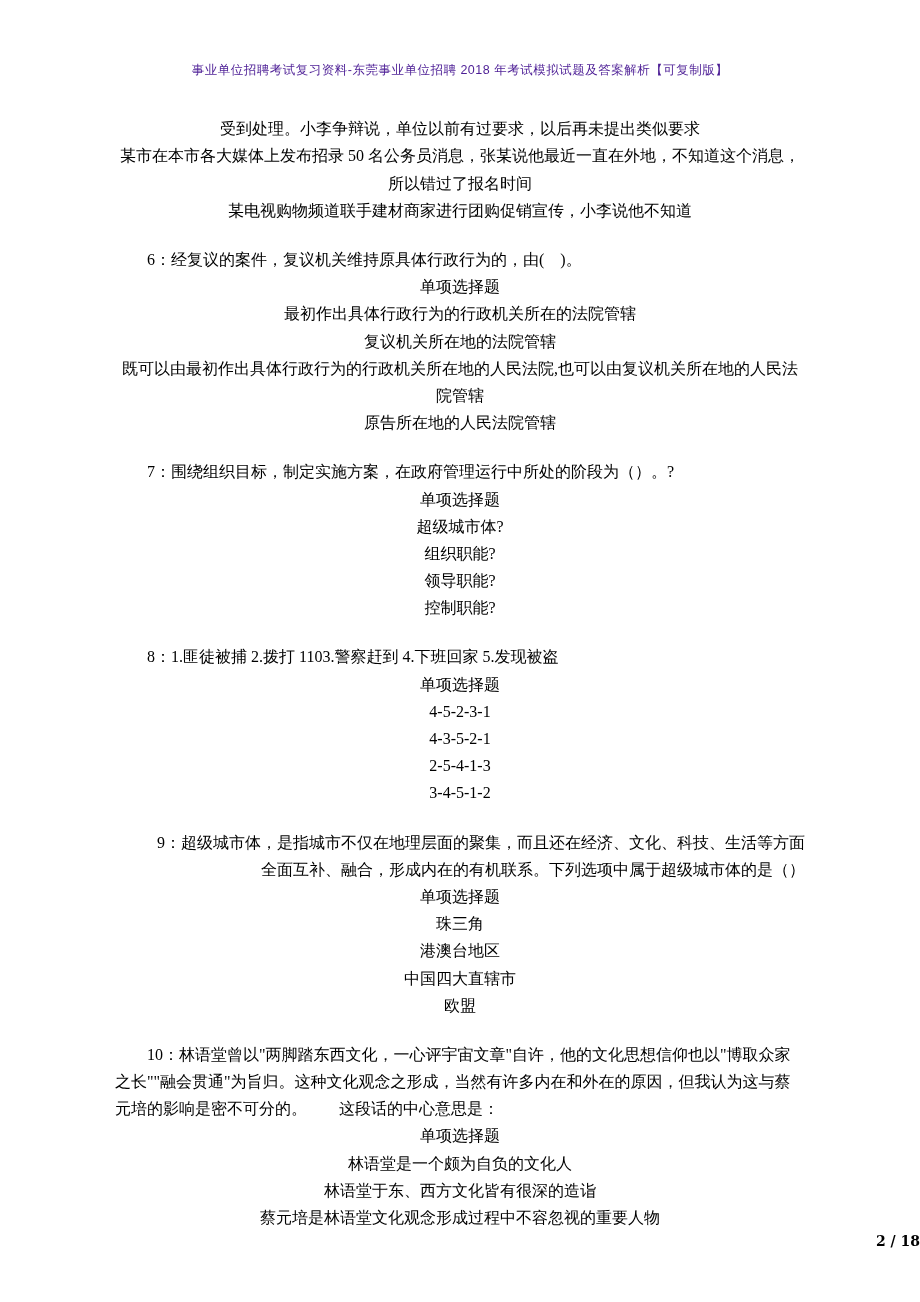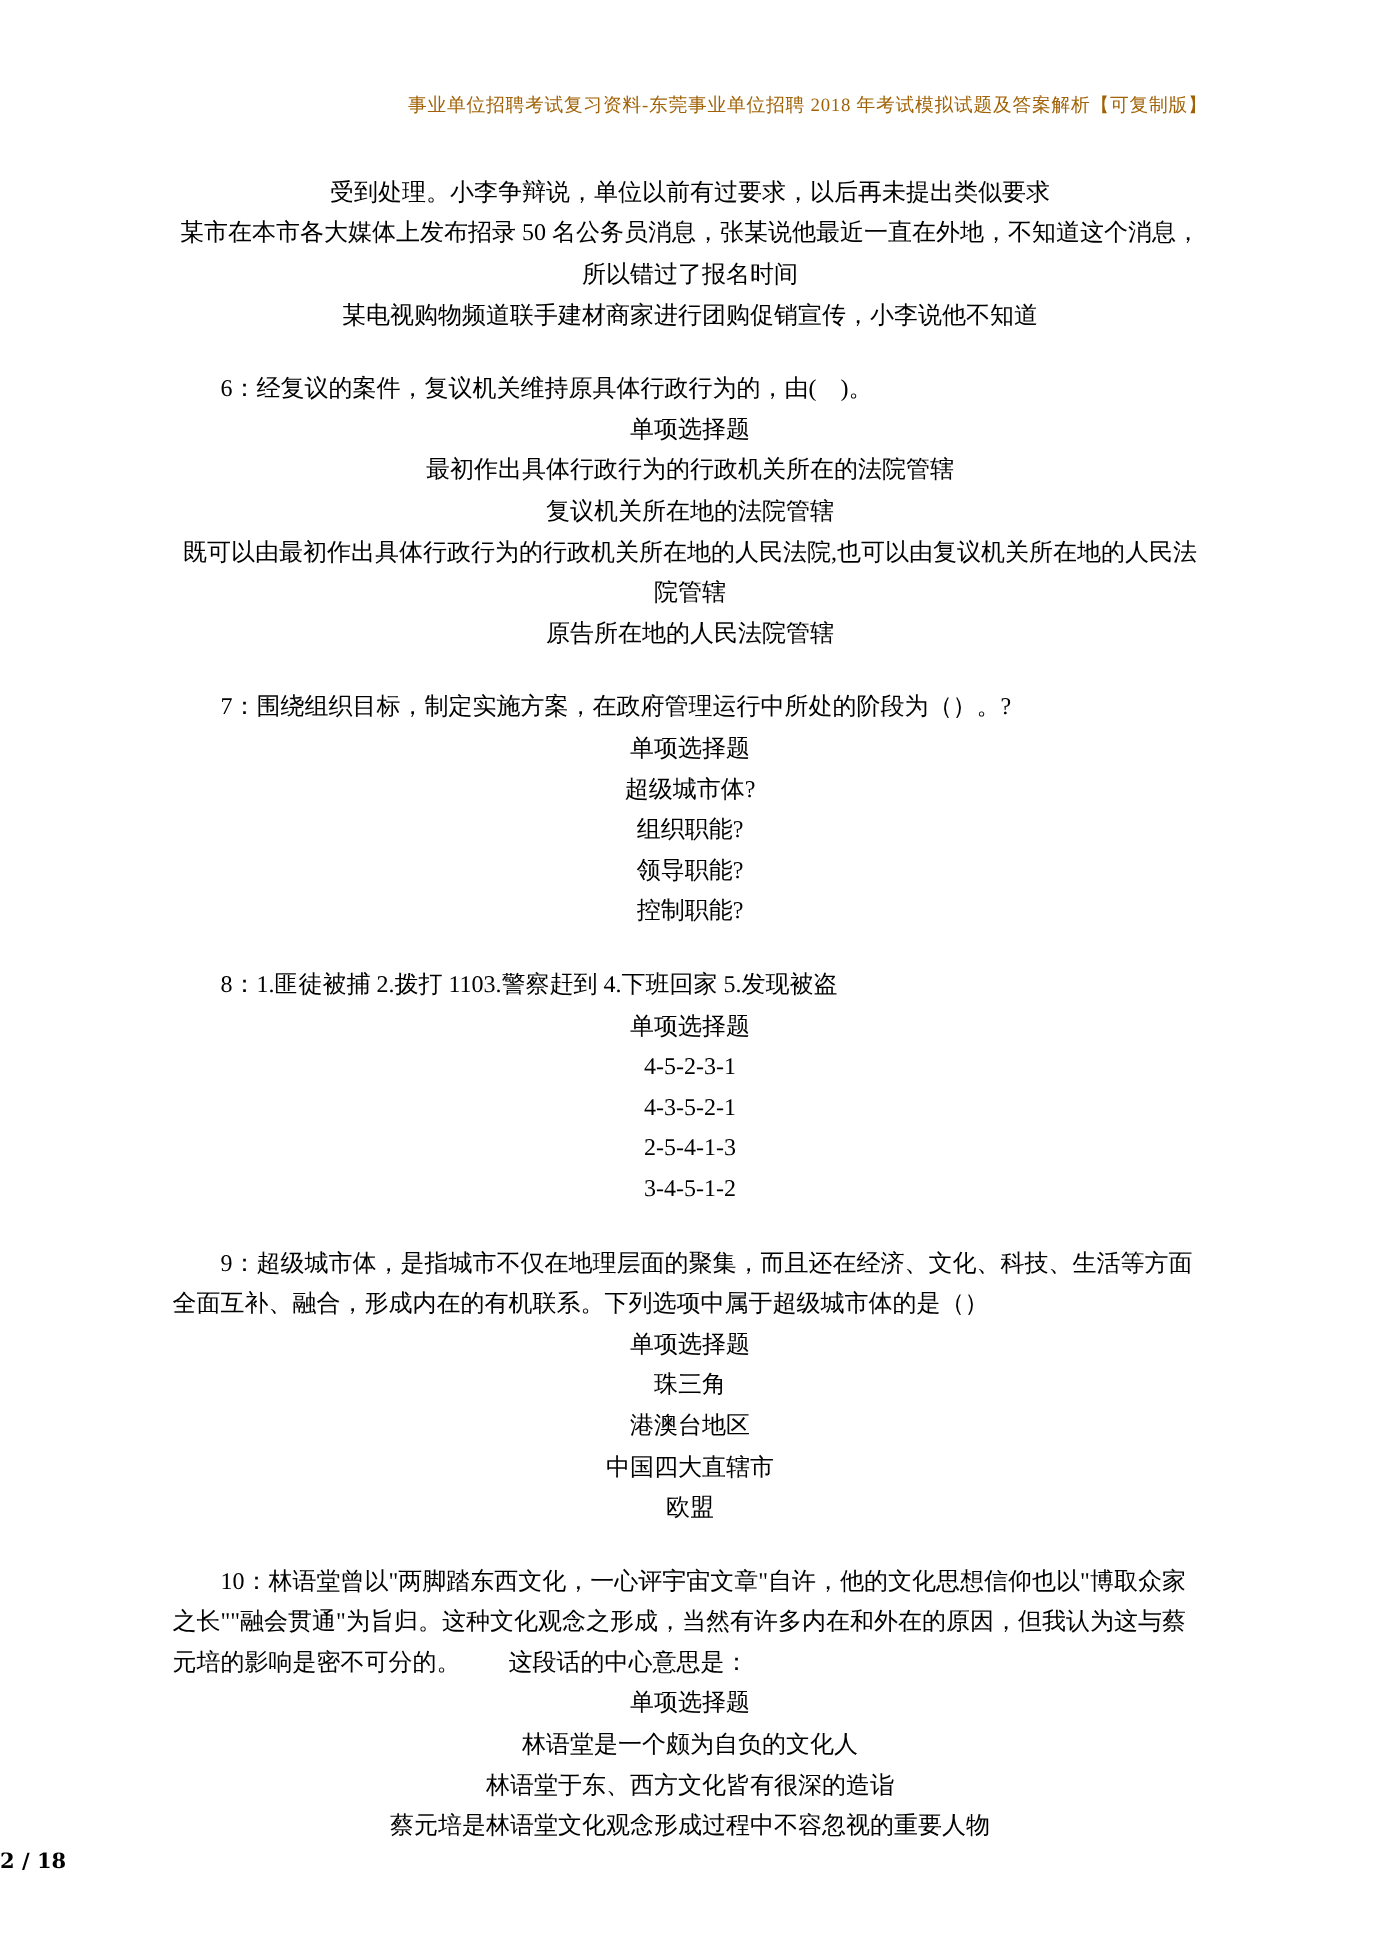--- a/index.html
+++ b/index.html
@@ -13,43 +13,43 @@
     height: 1302px;
     box-sizing: border-box;
     padding: 60px 115px 40px 115px;
     font-family: "SimSun", "宋体", serif;
     font-size: 16px;
     color: #000000;
     line-height: 1.7;
     position: relative;
   }
   .header {
-    text-align: right;
-    color: #a16207;
+    text-align: center;
+    color: #4c1d95;
     font-size: 12.5px;
-    font-family: Liberation Serif, serif;
+    font-family: Liberation Sans, sans-serif;
     margin-bottom: 34px;
     letter-spacing: 0.5px;
   }
   .block {
     margin-bottom: 22px;
   }
   .q-line {
     text-indent: 2em;
   }
   .opt {
     display: block;
     text-align: center;
   }
   .footer {
     position: absolute;
     bottom: 48px;
     left: 0;
     width: 100%;
-    text-align: left;
+    text-align: right;
     font-size: 14px;
     font-family: "DejaVu Serif", serif;
     font-weight: bold;
   }
 </style>
 </head>
 <body>
 
 <div class="page">
 
@@ -82,21 +82,21 @@
   <div class="block">
     <div class="q-line">8：1.匪徒被捕 2.拨打 1103.警察赶到 4.下班回家 5.发现被盗</div>
     <span class="opt">单项选择题</span>
     <span class="opt">4-5-2-3-1</span>
     <span class="opt">4-3-5-2-1</span>
     <span class="opt">2-5-4-1-3</span>
     <span class="opt">3-4-5-1-2</span>
   </div>
 
   <div class="block">
-    <div class="q-line" style="text-indent:2em;">9：超级城市体，是指城市不仅在地理层面的聚集，而且还在经济、文化、科技、生活等方面全面互补、融合，形成内在的有机联系。下列选项中属于超级城市体的是（）</div>
+    <div class="q-line" style="text-indent:2em;text-align:right;">9：超级城市体，是指城市不仅在地理层面的聚集，而且还在经济、文化、科技、生活等方面全面互补、融合，形成内在的有机联系。下列选项中属于超级城市体的是（）</div>
     <span class="opt">单项选择题</span>
     <span class="opt">珠三角</span>
     <span class="opt">港澳台地区</span>
     <span class="opt">中国四大直辖市</span>
     <span class="opt">欧盟</span>
   </div>
 
   <div class="block">
     <div class="q-line" style="text-indent:2em;">10：林语堂曾以"两脚踏东西文化，一心评宇宙文章"自许，他的文化思想信仰也以"博取众家之长""融会贯通"为旨归。这种文化观念之形成，当然有许多内在和外在的原因，但我认为这与蔡元培的影响是密不可分的。　　这段话的中心意思是：</div>
     <span class="opt">单项选择题</span>

